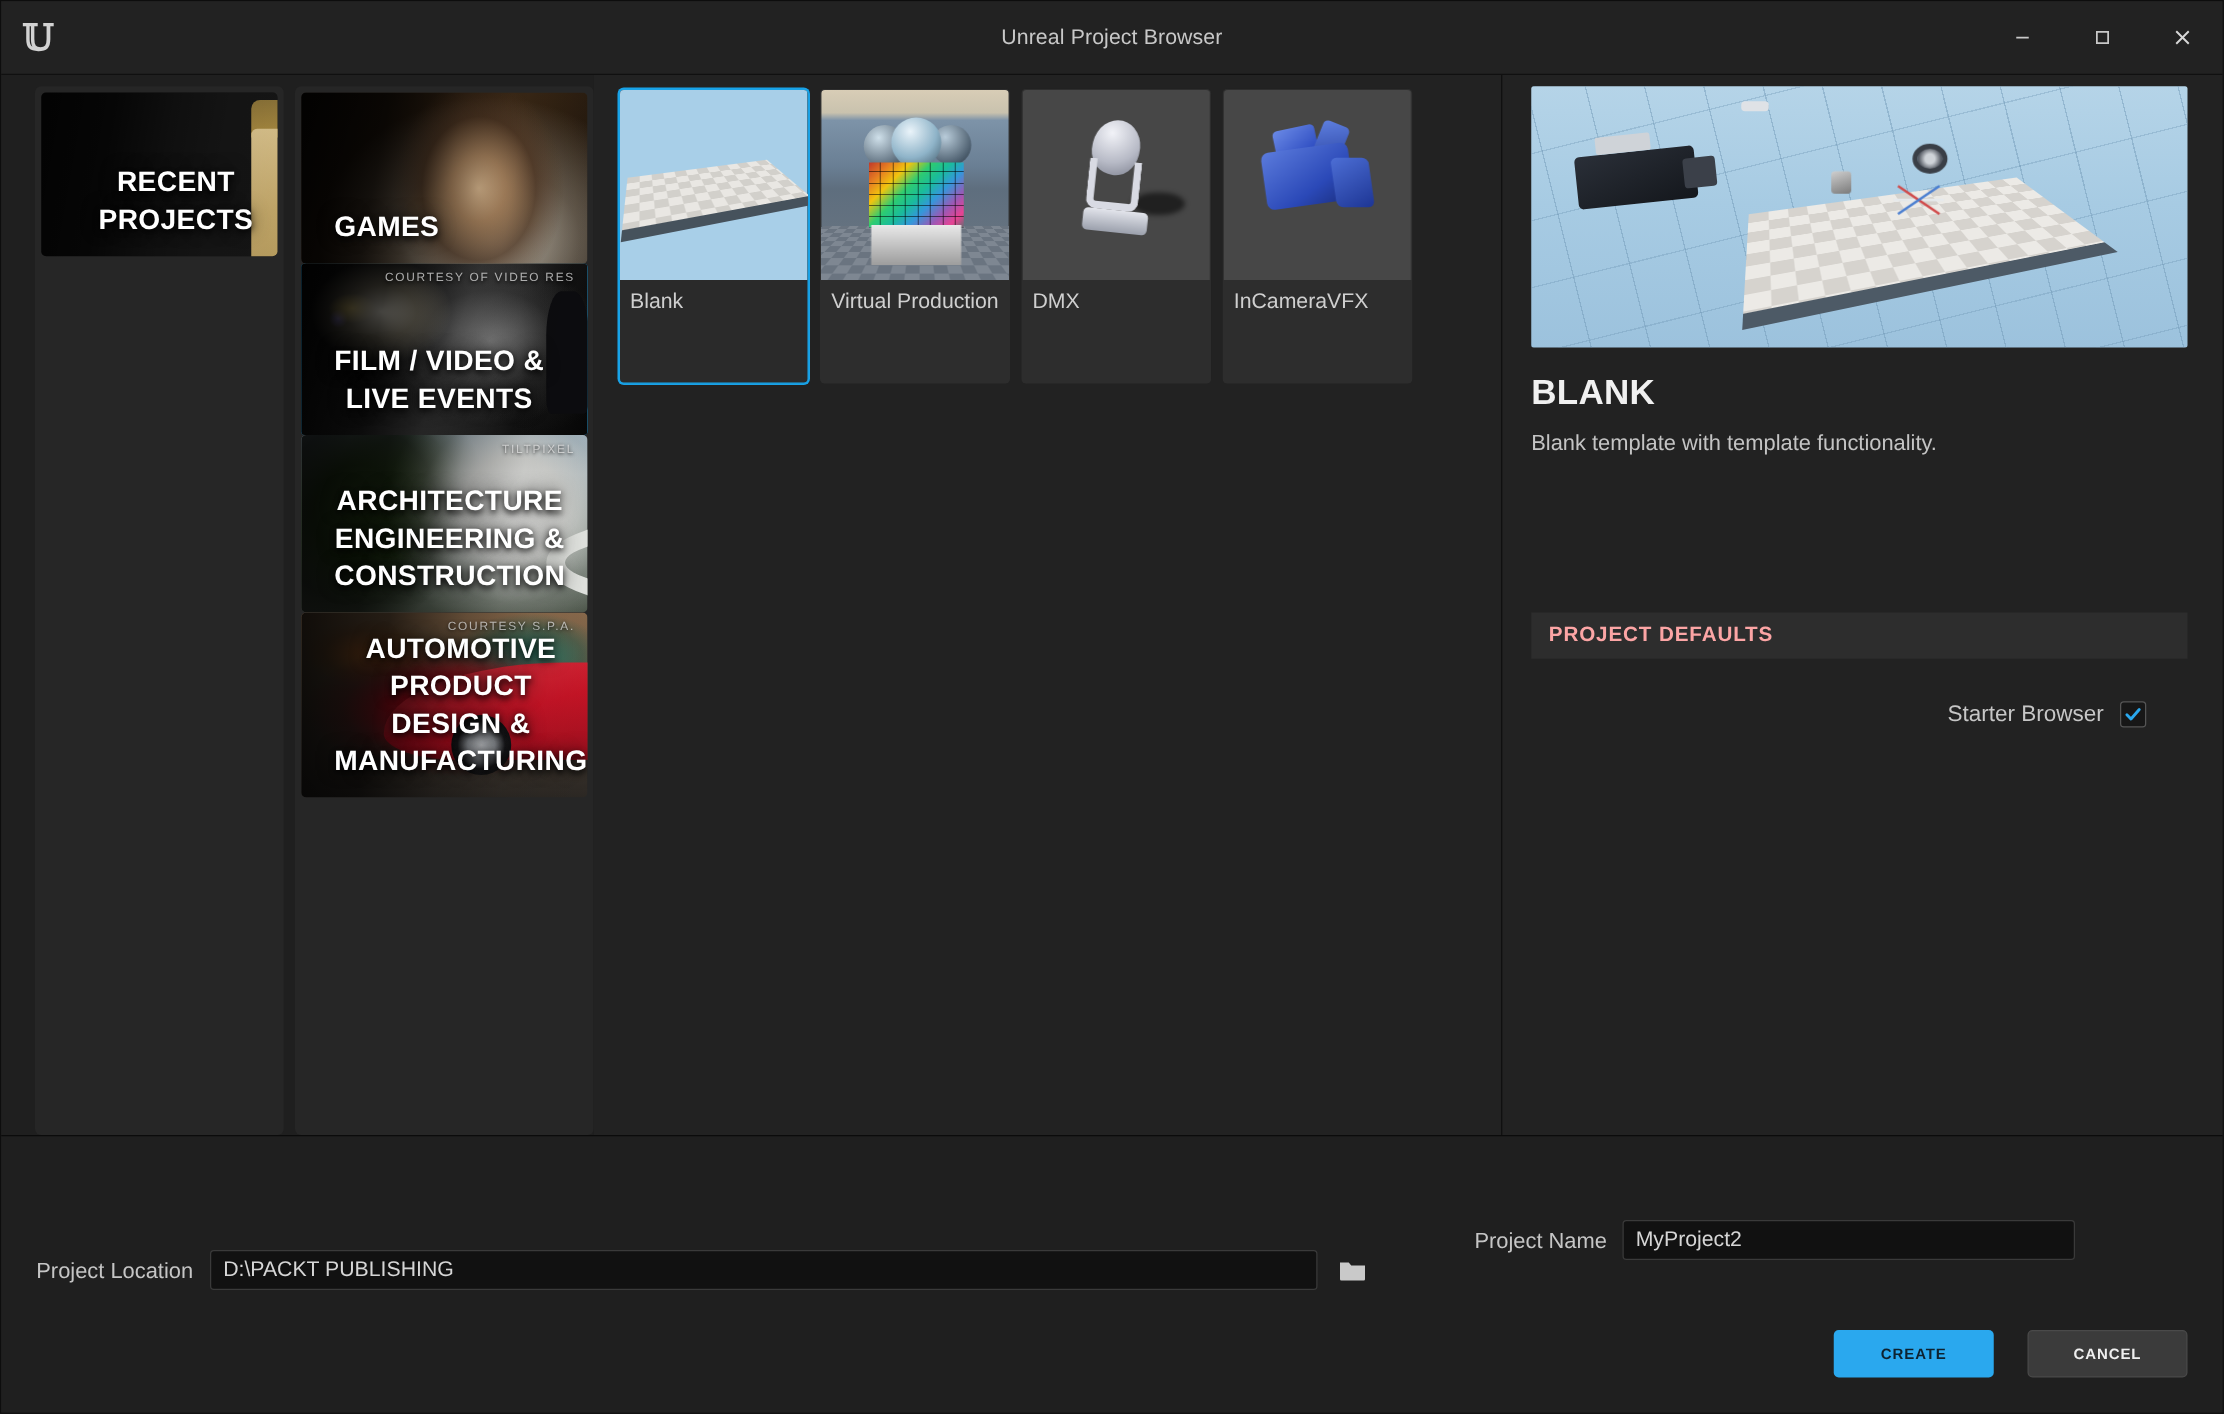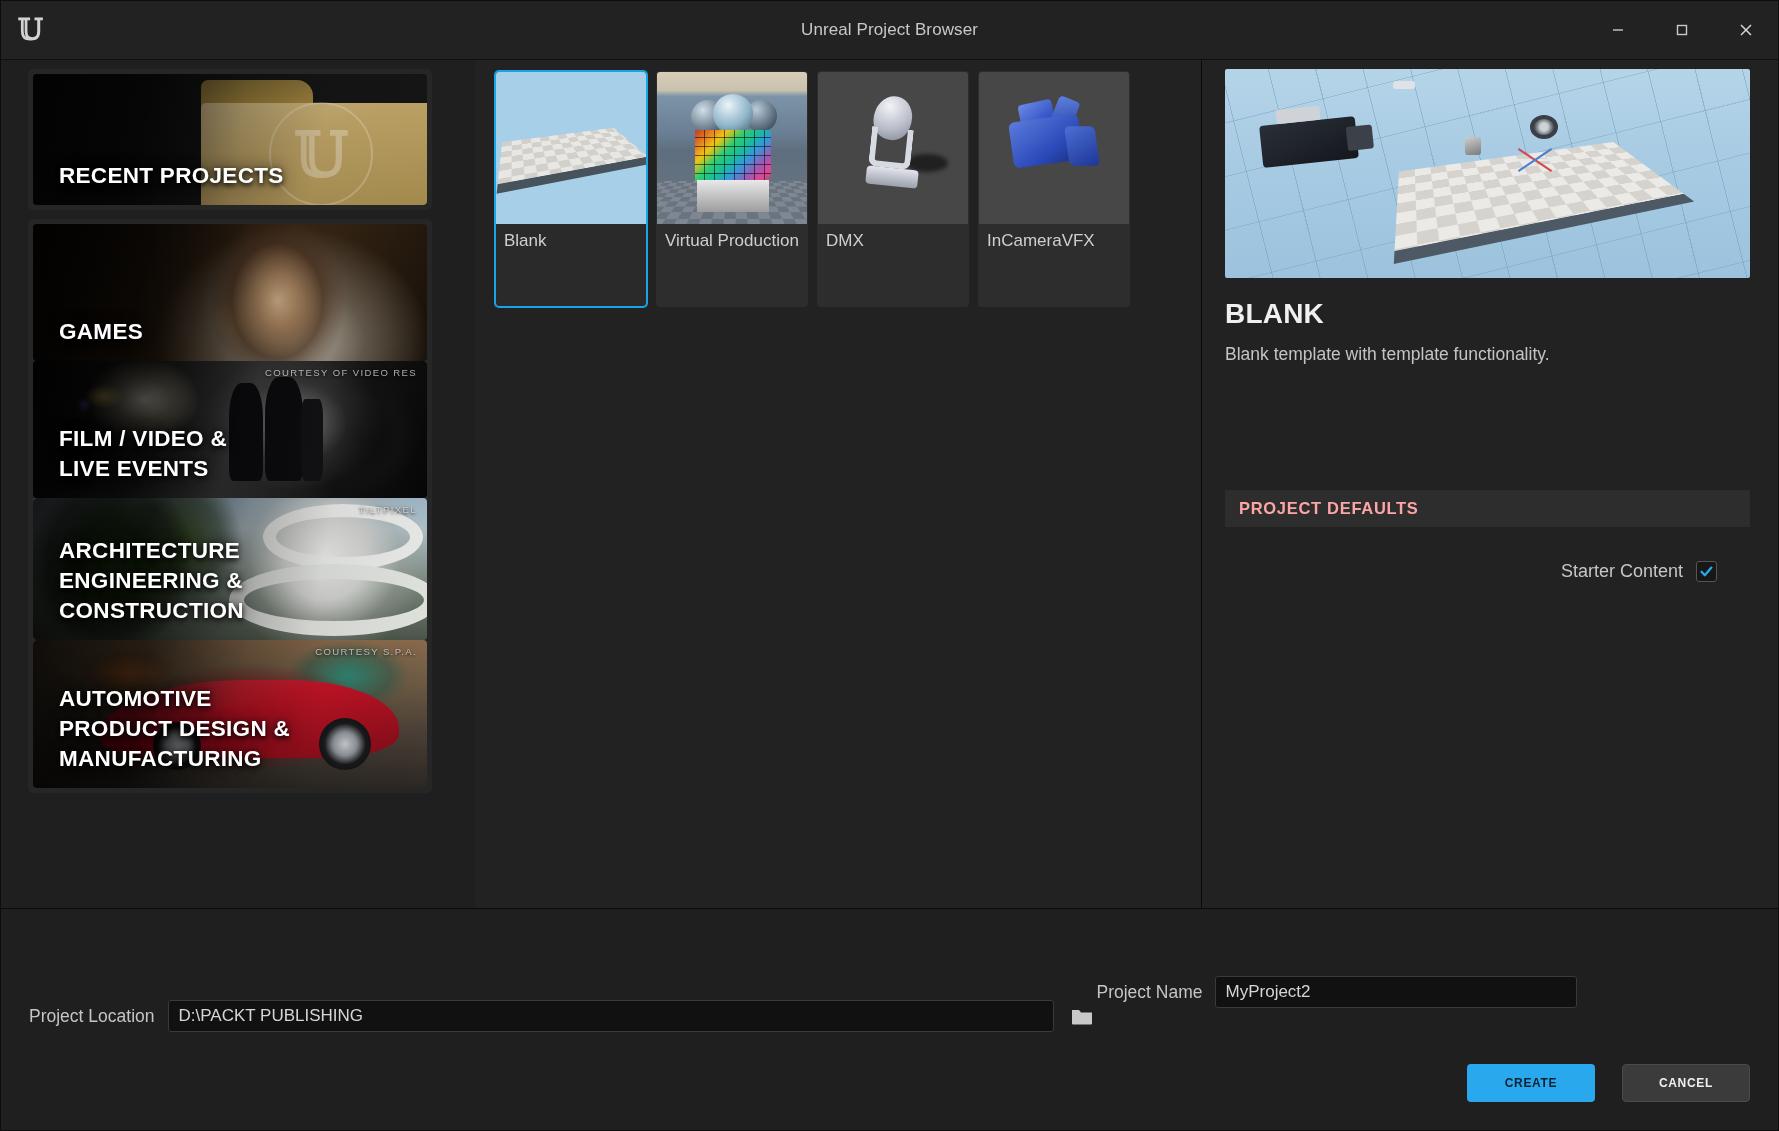--- a/index.html
+++ b/index.html
@@ -51,23 +51,24 @@
   .win-btn svg { display: block; }
 
   
   .body-area { flex: 1; display: flex; min-height: 0; position: relative; }
 
   
   .sidebar {
     width: 474px; min-width: 474px;
     background: #1f1f1f;
     padding: 9px 0 0 27px;
-    display: flex; flex-direction: column;
+    display: flex; flex-direction: row;
     gap: 9px;
     overflow: hidden;
+    text-align: center;
   }
   .recent-wrap {
     background: #262626;
     border-radius: 5px;
     padding: 5px;
     width: 404px;
   }
   .cat-group {
     background: #262626;
     border-radius: 5px;
@@ -448,21 +449,21 @@
     padding: 0 10px;
     outline: none;
   }
   .loc-row { display: flex; align-items: center; gap: 13px; margin-top: 48px; }
   .loc-input { width: 886px; }
   .folder-btn {
     width: 30px; height: 30px;
     display: flex; align-items: center; justify-content: center;
     cursor: pointer;
   }
-  .name-row { display: flex; align-items: center; gap: 12px; }
+  .name-row { display: flex; align-items: center; gap: 12px; margin-left: 83px; }
   .name-input { width: 362px; }
 
   .actions {
     position: absolute; right: 28px; bottom: 28px;
     display: flex; gap: 27px;
   }
   .btn {
     width: 128px; height: 38px;
     border-radius: 4px;
     display: flex; align-items: center; justify-content: center;
@@ -634,21 +635,21 @@
           </div>
       </div>
 
       <div class="detail-title">BLANK</div>
       <div class="detail-desc">Blank template with template functionality.</div>
 
       <div class="defaults-header">PROJECT DEFAULTS</div>
 
       <div class="opt-list">
         <div class="opt-row">
-          <span class="opt-label">Starter Content</span>
+          <span class="opt-label">Starter Browser</span>
           <span class="cb">
             <svg width="15" height="15" viewBox="0 0 15 15">
               <polyline points="2.5,7.8 5.8,11.2 12.4,3.6" fill="none" stroke="#2aa8ee" stroke-width="2.3" stroke-linecap="round" stroke-linejoin="round"></polyline>
             </svg>
           </span>
         </div>
       </div>
     </div>
 
   </div>

